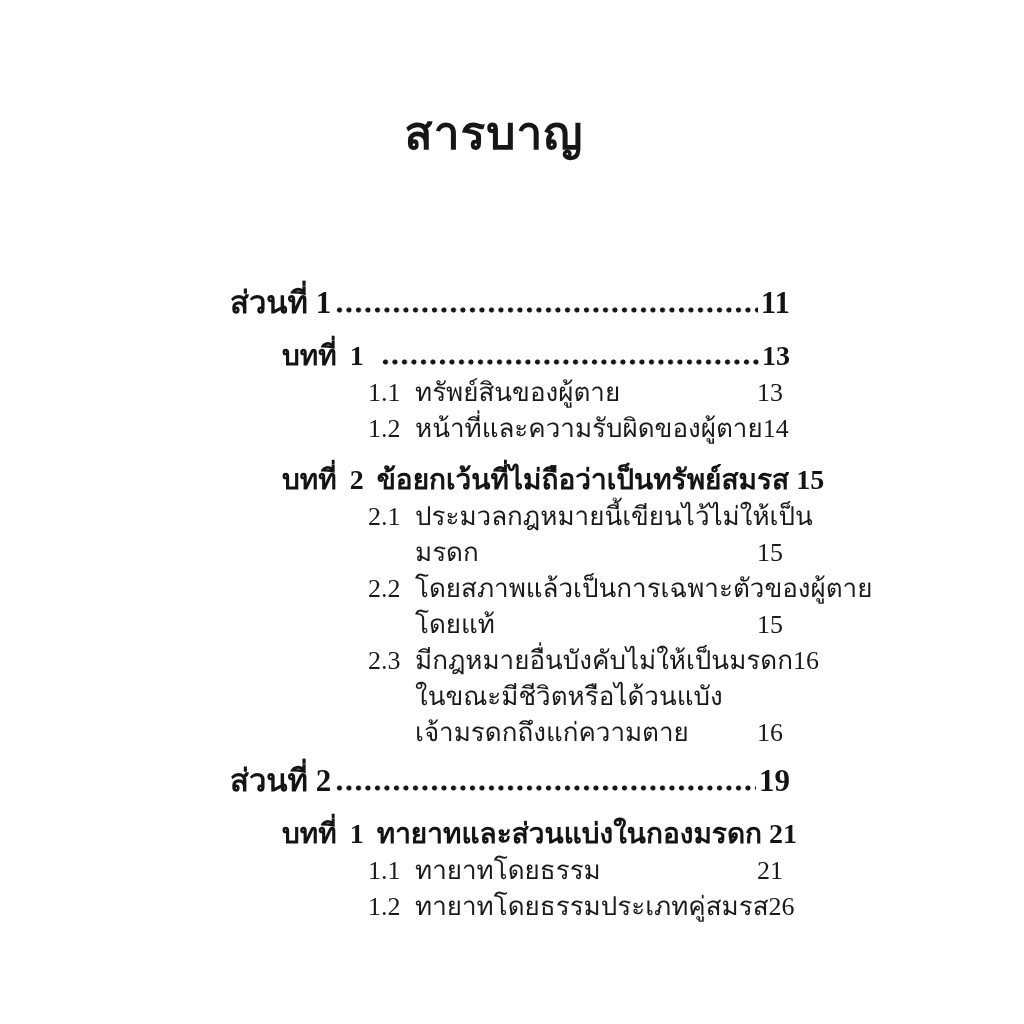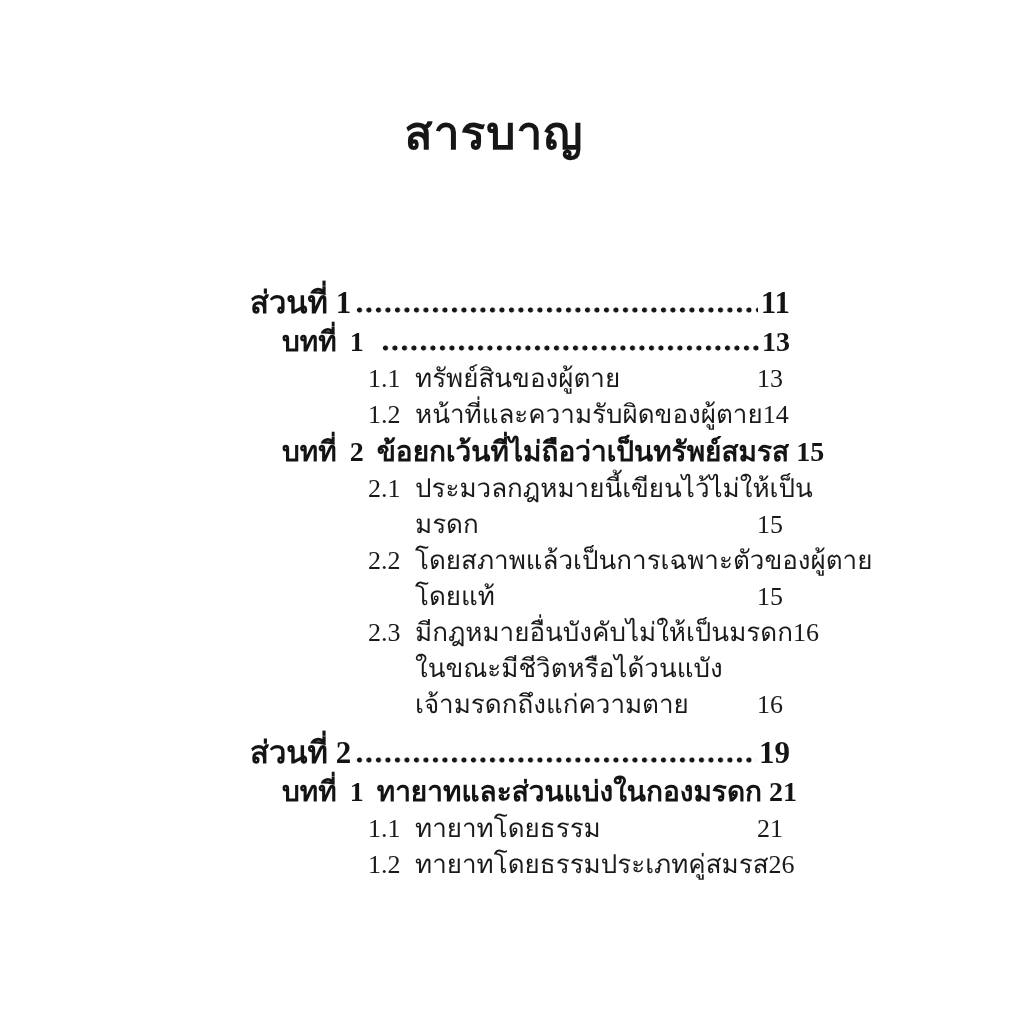--- a/index.html
+++ b/index.html
@@ -44,29 +44,29 @@
     font-size: 26px;
     white-space: nowrap;
   }
   .row.part {
     height: 40px;
     line-height: 40px;
     font-size: 31px;
     font-weight: 700;
     color: #141414;
     margin-top: 10px;
-    margin-left: 20px;
   }
   .toc .row:first-child { margin-top: 0; }
   .row.chapter {
     height: 38px;
     line-height: 38px;
     font-size: 28px;
     font-weight: 700;
     color: #141414;
+    margin-top: 14px;
     padding-left: 52px;
     text-align: right;
   }
   .row.item { padding-left: 138px; }
   .row.cont { padding-left: 185px; }
   .item-num {
     flex: none;
     width: 47px;
   }
   .ch-prefix { flex: none; }

